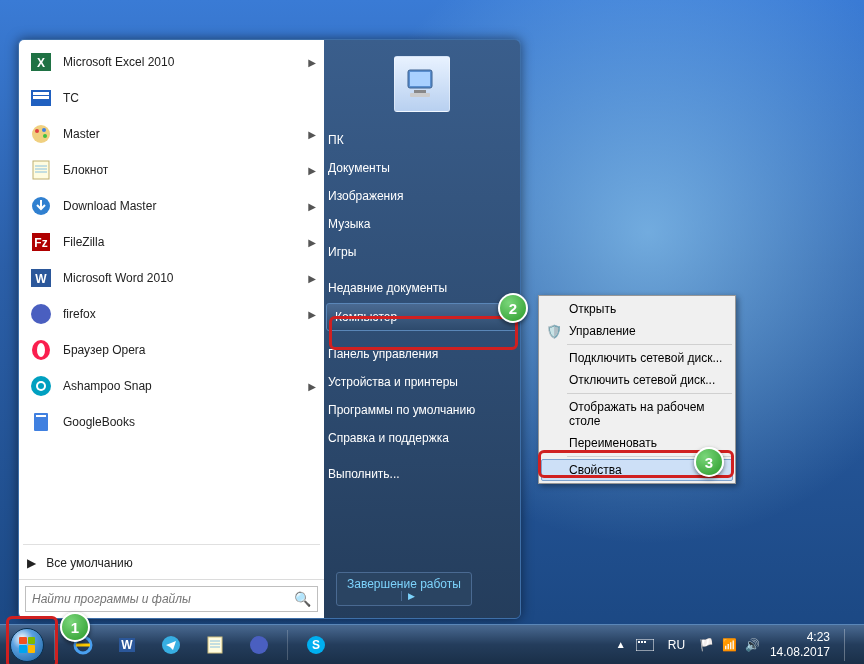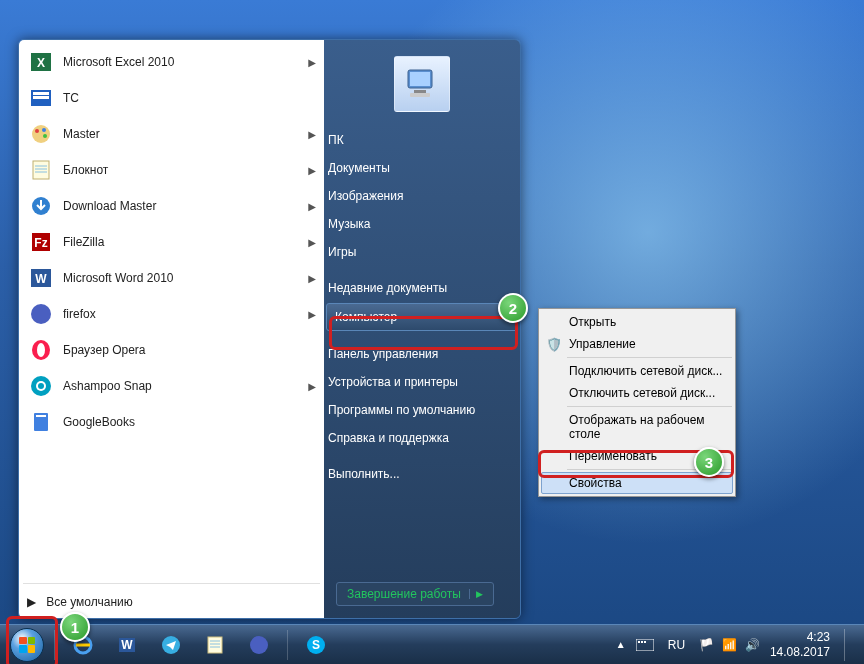--- a/index.html
+++ b/index.html
@@ -19,31 +19,31 @@
 .search-box{position:relative;}
 .search-input{width:100%;height:26px;padding:2px 26px 2px 6px;border:1px solid #bfbfbf;background:#fff;font-style:italic;color:#888;font-size:12px;}
 .search-ico{position:absolute;right:6px;top:5px;color:#5a7fb5;font-size:14px;}
 .right-panel{flex:1;background:linear-gradient(180deg,#3a5e8c 0%,#243d5c 100%);color:#fff;padding:10px 0 6px;display:flex;flex-direction:column;}
 .avatar-box{display:flex;justify-content:center;padding:6px 0 14px;}
 .avatar{width:56px;height:56px;background:linear-gradient(180deg,#e8f2ff,#b8d0f0);border:1px solid rgba(255,255,255,.4);border-radius:3px;display:flex;align-items:center;justify-content:center;}
 .r-item{padding:7px 4px;color:#fff;cursor:default;}
 .r-item.hi{background:linear-gradient(180deg,#4a6a92,#2d4a6c);border:1px solid #5a86b8;border-radius:3px;margin:1px 2px;padding:6px 8px;}
 .r-spacer{height:8px;}
 .shutdown{margin-top:auto;padding:6px 12px;display:flex;align-items:center;}
-.shutdown-btn{background:#2a4462;border:1px solid #4a6a92;border-radius:3px;padding:4px 10px;display:flex;align-items:center;color:#22c55e;}
+.shutdown-btn{background:#2a4462;border:1px solid #4a6a92;border-radius:3px;padding:4px 10px;display:flex;align-items:center;color:#7dd3fc;flex-direction:column;}
 .shutdown-arrow{margin-left:8px;border-left:1px solid #4a6a92;padding-left:6px;font-size:9px;}
 .highlight-red{position:absolute;border:3px solid #d02020;border-radius:6px;pointer-events:none;z-index:50;}
 .hl1{left:6px;bottom:-4px;width:52px;height:52px;}
 .hl2{left:329px;top:316px;width:189px;height:34px;}
 .hl3{left:538px;top:450px;width:196px;height:28px;}
 .badge{position:absolute;width:30px;height:30px;border-radius:50%;background:radial-gradient(circle at 35% 30%,#7ad67a,#2a9a2a);border:2px solid #fff;box-shadow:0 2px 4px rgba(0,0,0,.5);color:#fff;font-weight:bold;font-size:15px;display:flex;align-items:center;justify-content:center;z-index:60;}
 .b1{left:60px;bottom:22px;}
 .b2{left:498px;top:293px;}
 .b3{left:694px;top:447px;}
-.context-menu{position:absolute;left:538px;top:308px;width:198px;background:#f0f0f0;border:1px solid #979797;box-shadow:2px 2px 6px rgba(0,0,0,.4);z-index:40;padding:2px;}
+.context-menu{position:absolute;left:538px;top:295px;width:198px;background:#f0f0f0;border:1px solid #979797;box-shadow:2px 2px 6px rgba(0,0,0,.4);z-index:40;padding:2px;}
 .ctx-item{display:flex;align-items:center;padding:4px 8px 4px 28px;color:#000;position:relative;}
 .ctx-item.hi{background:#cde0f7;border:1px solid #7da2ce;border-radius:2px;padding:3px 7px 3px 27px;}
 .ctx-ico{position:absolute;left:5px;font-size:13px;}
 .ctx-sep{height:1px;background:#d0d0d0;margin:2px 1px 2px 26px;}
 .taskbar{position:absolute;left:0;right:0;bottom:0;height:40px;background:linear-gradient(180deg,#4a6a92 0%,#243d5c 50%,#1a2f48 100%);display:flex;align-items:center;border-top:1px solid #5a86b8;}
 .start-btn{width:46px;height:40px;display:flex;align-items:center;justify-content:center;margin-left:4px;}
 .orb{width:34px;height:34px;border-radius:50%;background:radial-gradient(circle at 35% 30%,#fff,#5aa0e0 35%,#1a60a0);border:1px solid #0a3050;display:flex;align-items:center;justify-content:center;position:relative;}
 .flag{display:grid;grid-template-columns:1fr 1fr;grid-template-rows:1fr 1fr;width:16px;height:16px;gap:1px;}
 .flag span{border-radius:1px;}
 .task-sep{width:1px;height:30px;background:rgba(255,255,255,.2);margin:0 4px;}
@@ -175,20 +175,26 @@
             </svg>
           </span>
           <span class="prog-label">GoogleBooks</span>
         </div>
       </div>
     <div class="divider"></div>
     <div class="all-prog">
       <span class="all-arrow">▶</span>
       <span>Все умолчанию</span>
     </div>
+    <div class="search-bar">
+      <div class="search-box">
+        <input class="search-input" placeholder="Найти программы и файлы" style="">
+        <span class="search-ico">🔍</span>
+      </div>
+    </div>
   </div>
   <div class="right-panel">
     <div class="avatar-box">
       <div class="avatar">
         <svg width="40" height="36" viewBox="0 0 40 36">
             <rect x="6" y="4" width="24" height="18" rx="2" fill="#5a8fd0" stroke="#3a6090"></rect>
             <rect x="8" y="6" width="20" height="14" fill="#a8d0ff"></rect>
             <rect x="12" y="24" width="12" height="3" fill="#888"></rect>
             <rect x="8" y="27" width="20" height="4" rx="1" fill="#ccc"></rect>
           </svg>

